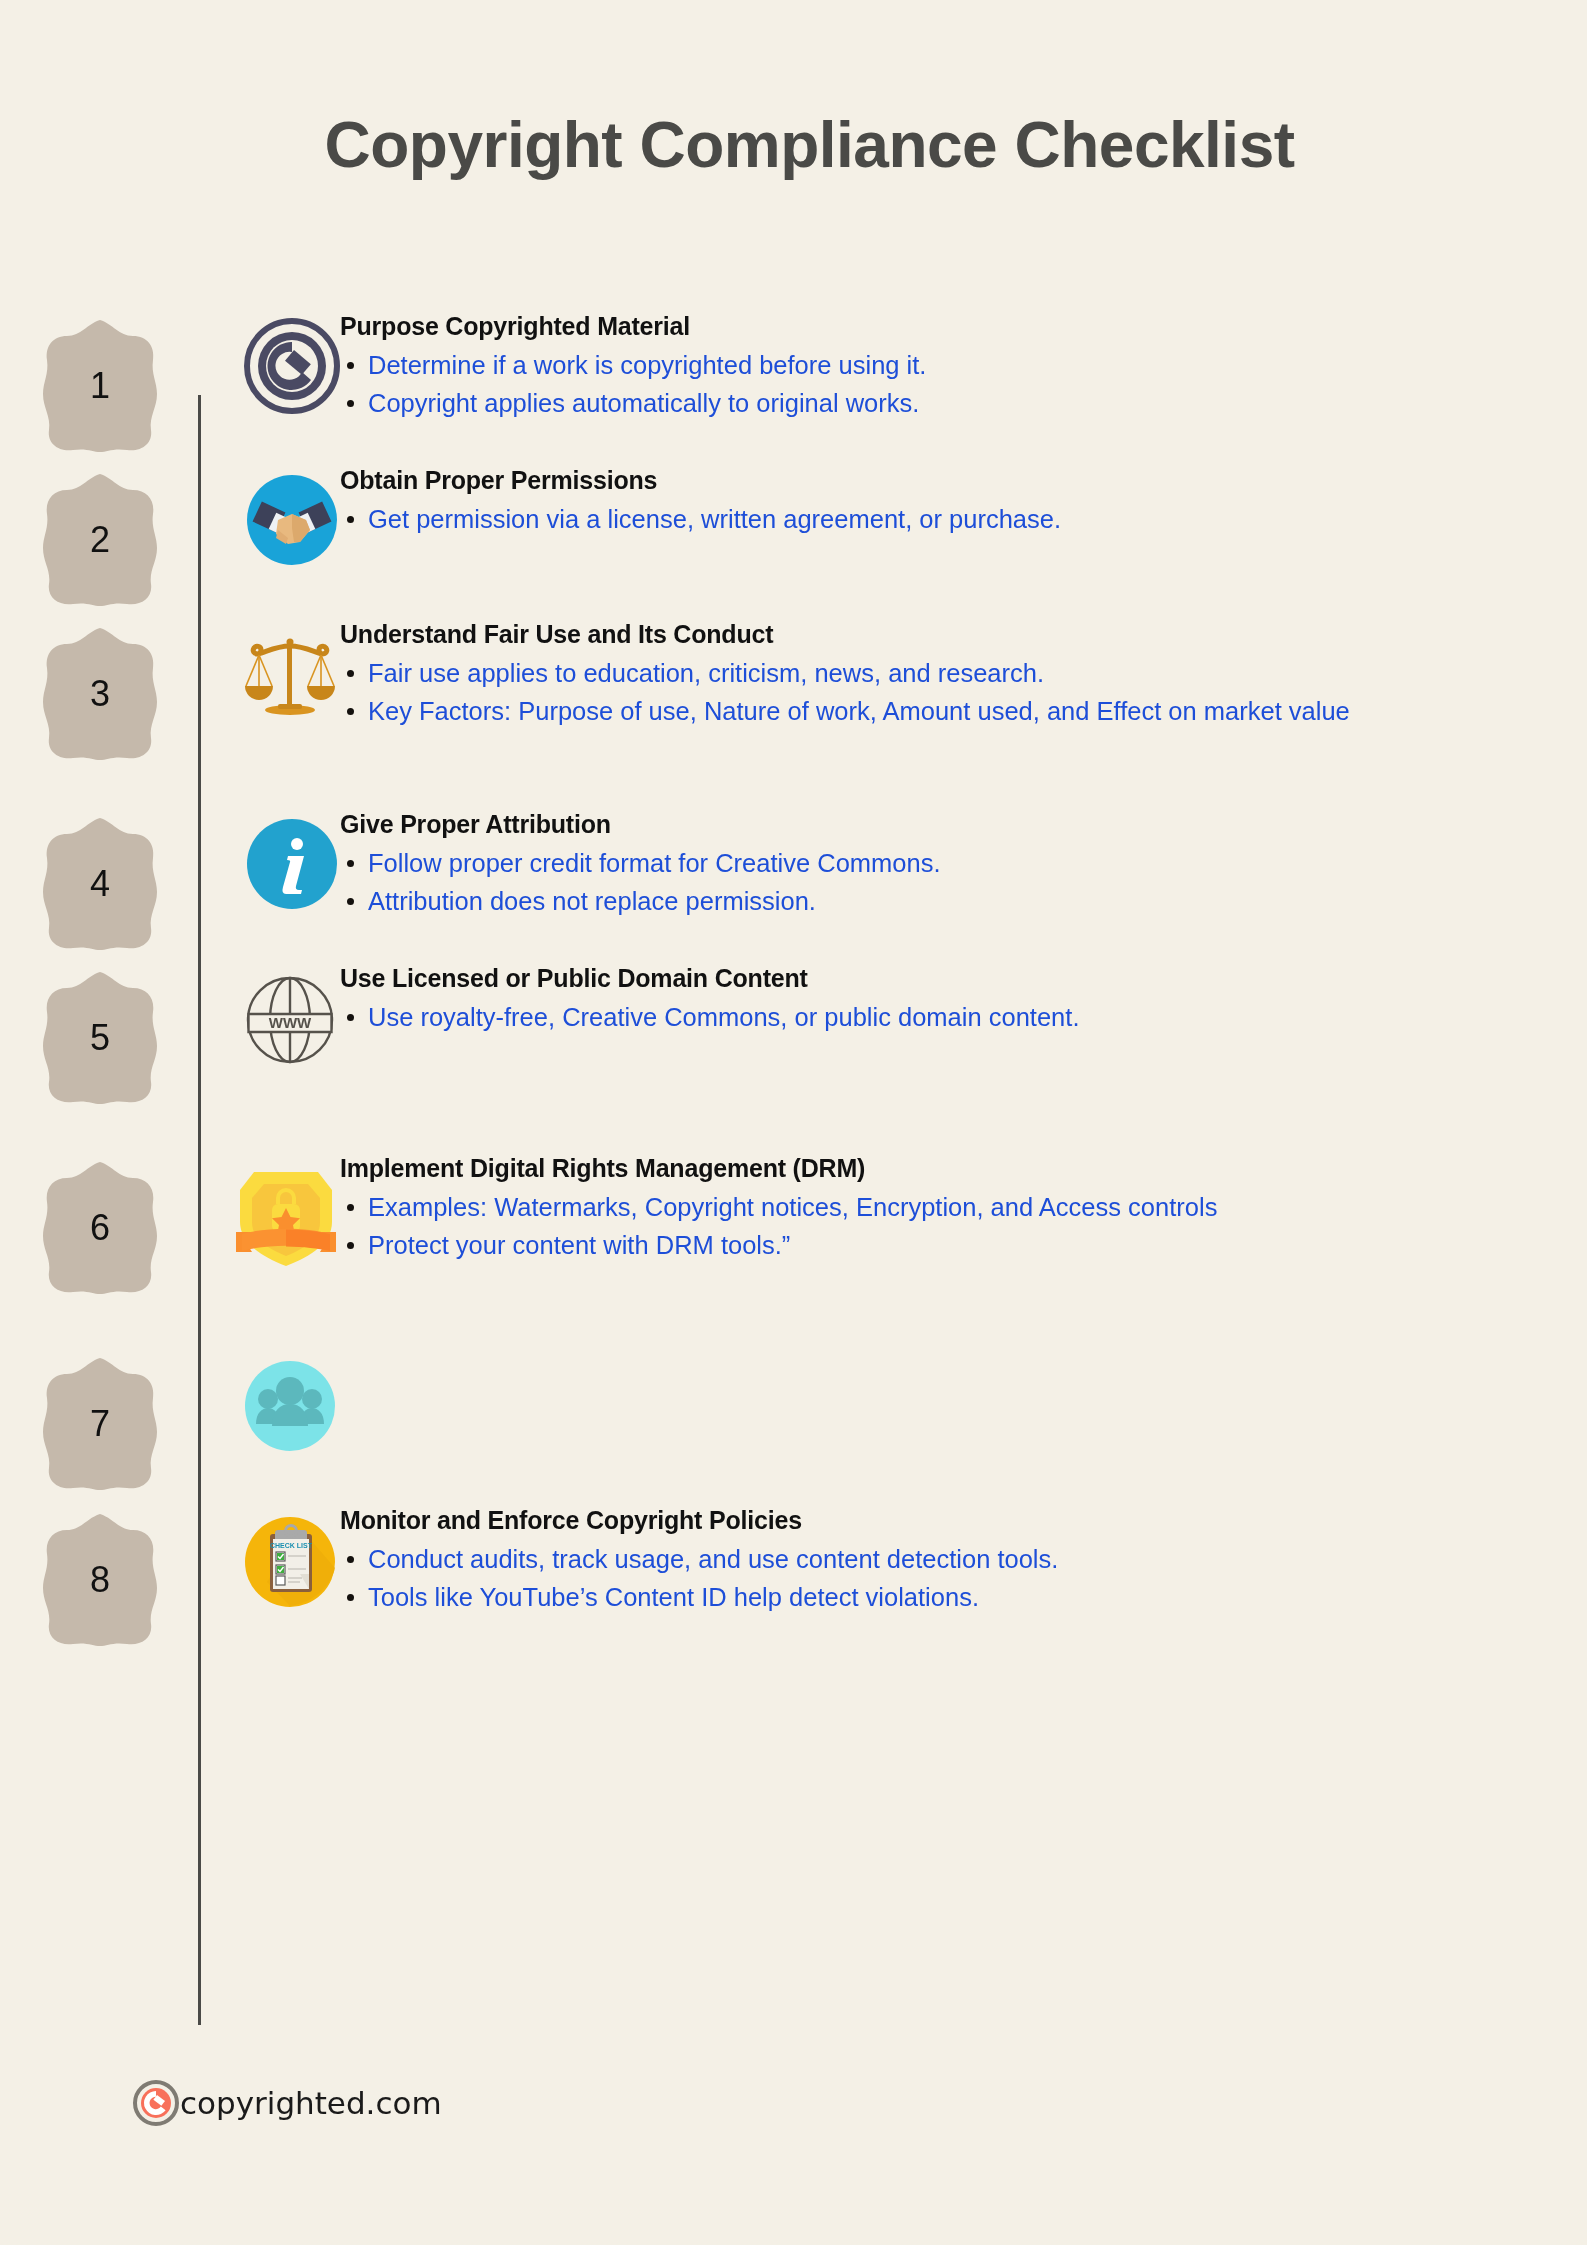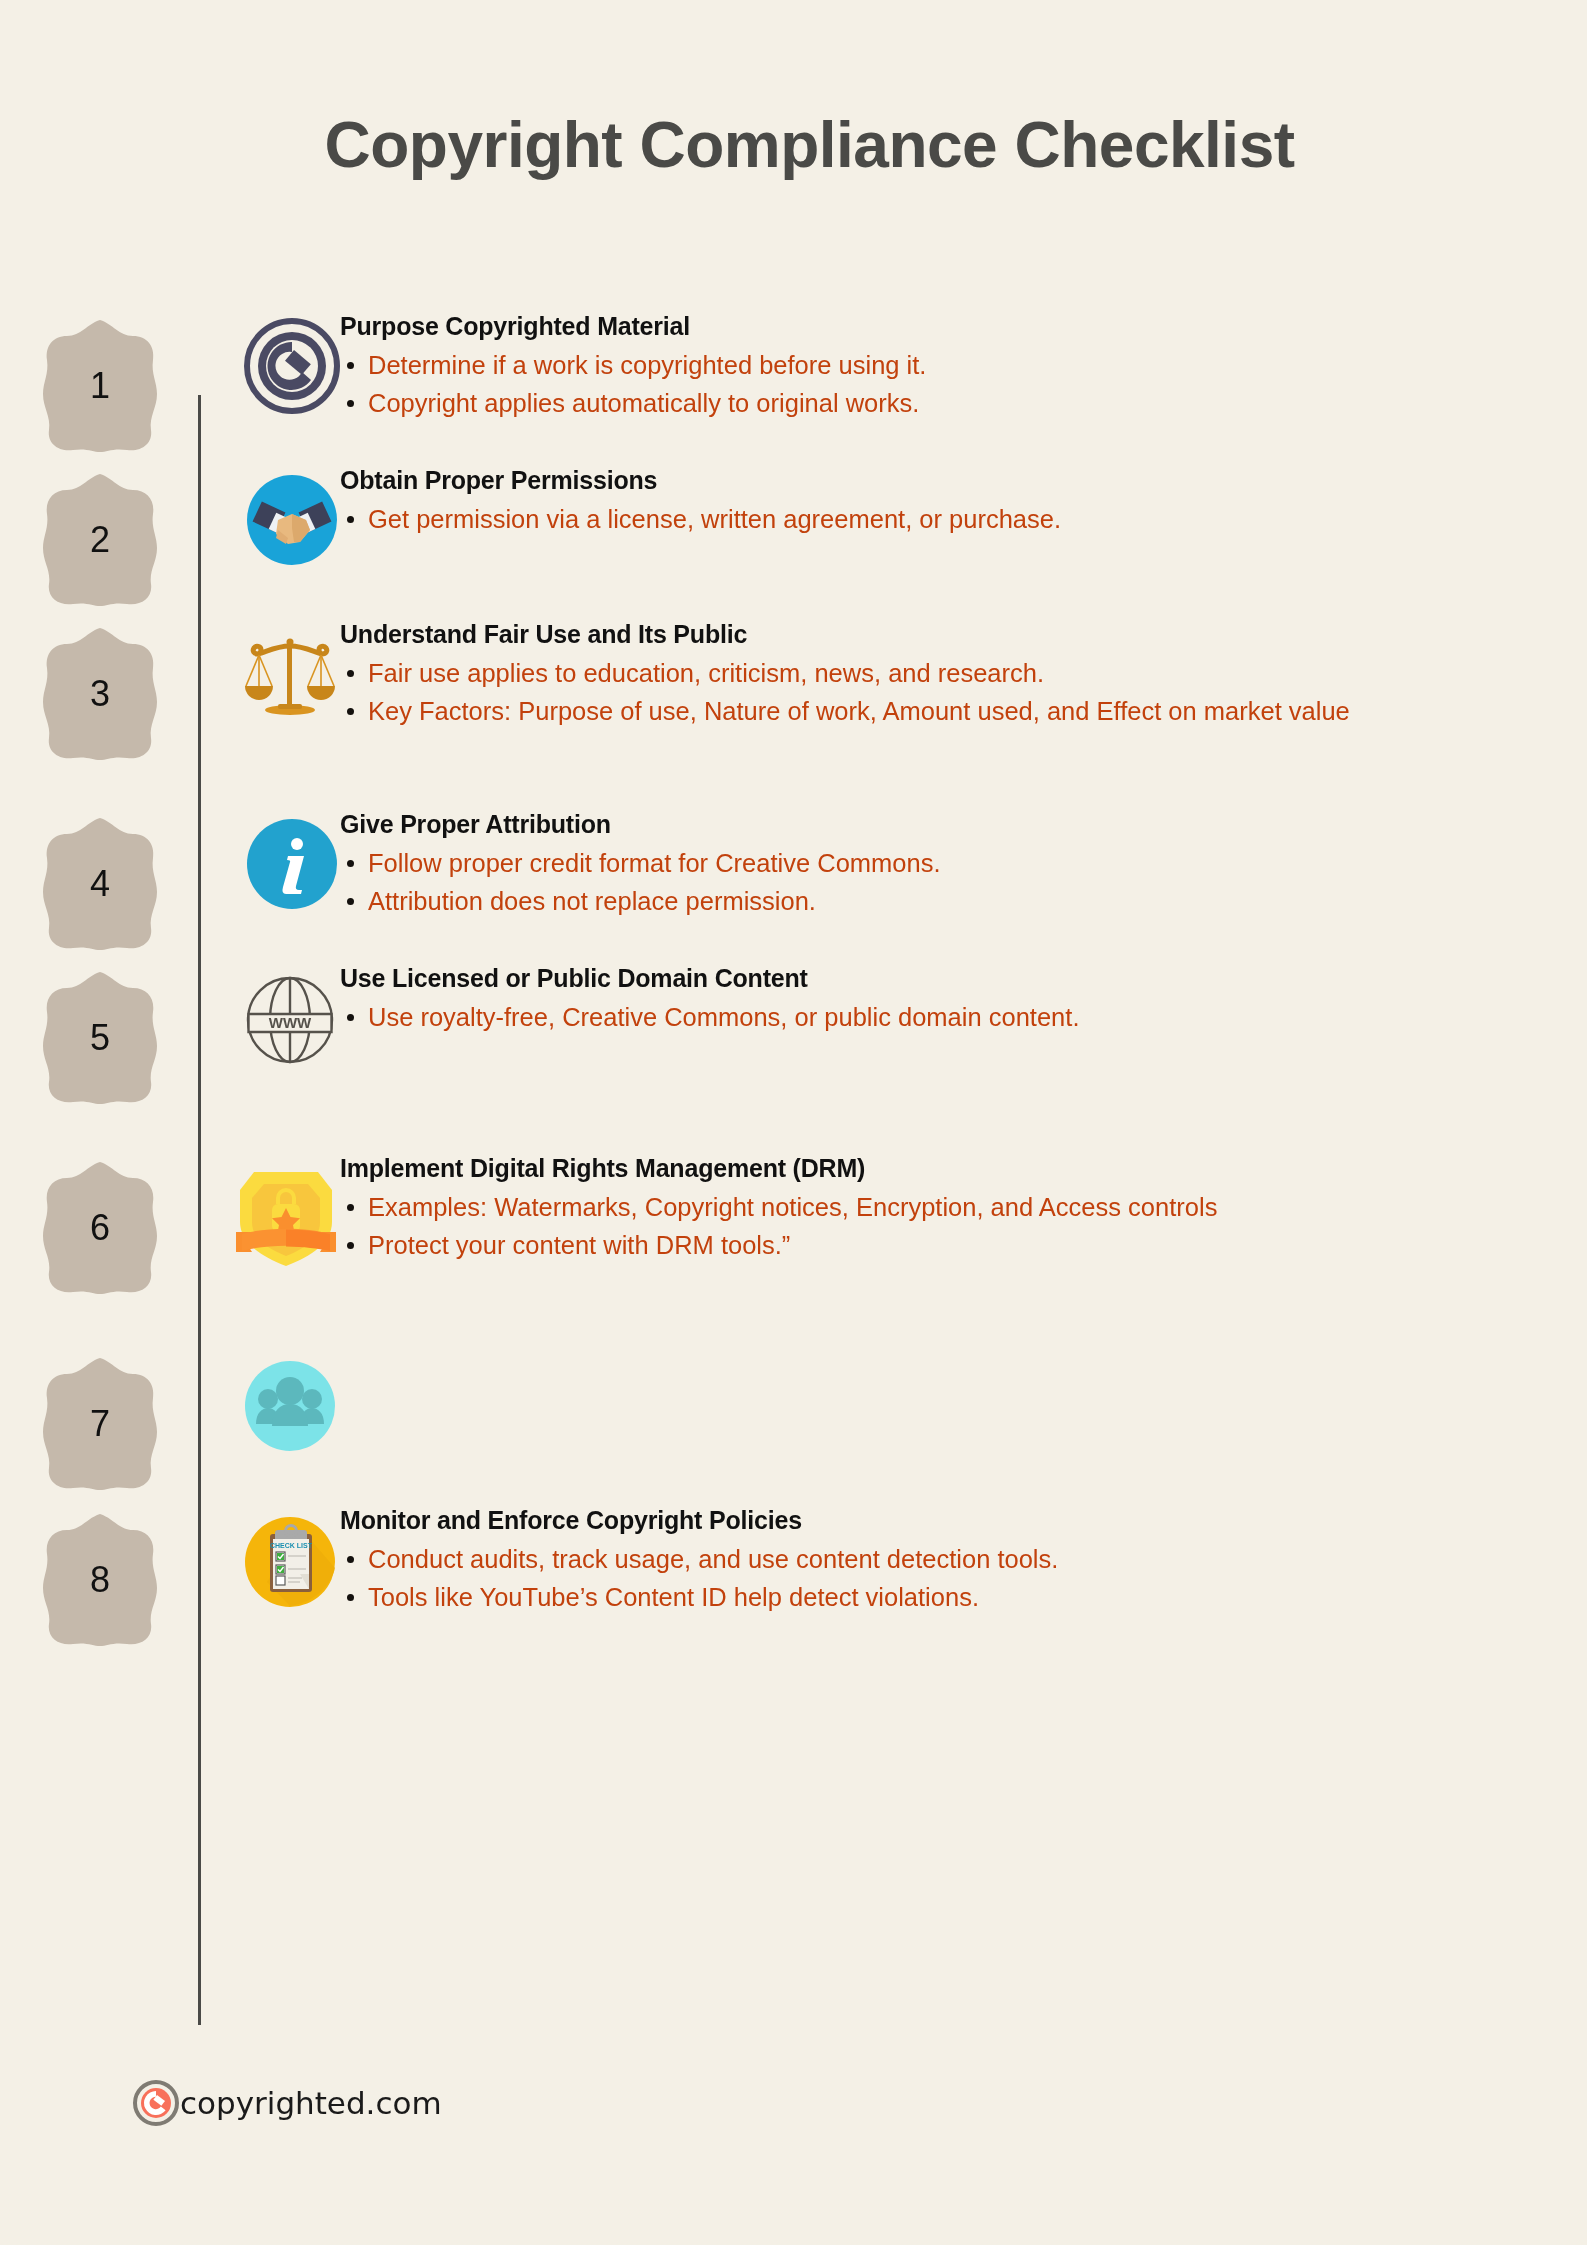--- a/index.html
+++ b/index.html
@@ -111,21 +111,21 @@
     margin-bottom: 6px;
     letter-spacing: -0.2px;
   }
 
   .bullets { list-style: none; }
   .bullets li {
     position: relative;
     padding-left: 28px;
     font-size: 25.5px;
     line-height: 1.42;
-    color: #c2410c;
+    color: #1d4ed8;
     margin-bottom: 2px;
   }
   .bullets li::before {
     content: "";
     position: absolute;
     left: 7px;
     top: 15px;
     width: 7px;
     height: 7px;
     border-radius: 50%;
@@ -234,21 +234,21 @@
           <path d="M5 60 L33 60 A14 14 0 0 1 5 60 Z" fill="#c8861a"></path>
           <line x1="81" y1="29" x2="81" y2="60" stroke="#d99420" stroke-width="1.6"></line>
           <line x1="81" y1="29" x2="68" y2="60" stroke="#d99420" stroke-width="1.6"></line>
           <line x1="81" y1="29" x2="94" y2="60" stroke="#d99420" stroke-width="1.6"></line>
           <path d="M67 60 L95 60 A14 14 0 0 1 67 60 Z" fill="#c8861a"></path>
           <ellipse cx="50" cy="84" rx="25" ry="5" fill="#d99420"></ellipse>
           <rect x="38" y="78" width="24" height="5" rx="2" fill="#c8861a"></rect>
         </svg>
       </div>
       <div class="text-col">
-        <div class="step-title">Understand Fair Use and Its Public</div>
+        <div class="step-title">Understand Fair Use and Its Conduct</div>
         <ul class="bullets">
           <li>Fair use applies to education, criticism, news, and research.</li>
           <li style="padding-right:140px">Key Factors: Purpose of use, Nature of work, Amount used, and Effect on market value</li>
         </ul>
       </div>
     </div>
 
     <div class="step" style="min-height:152px">
       <div class="badge-col">
         <div class="badge">

